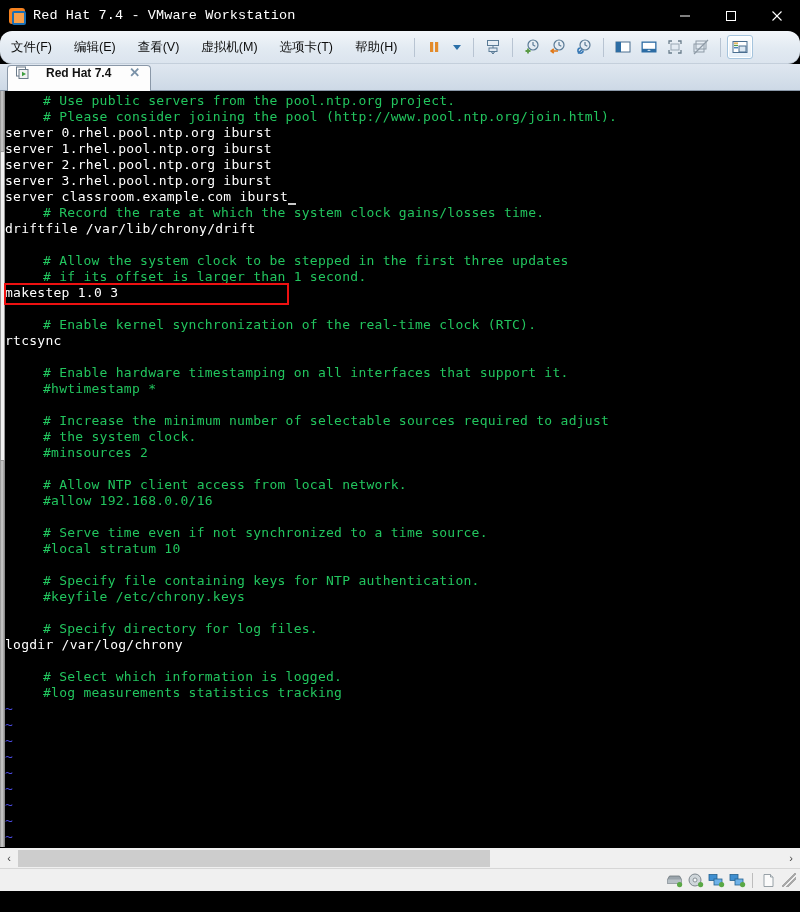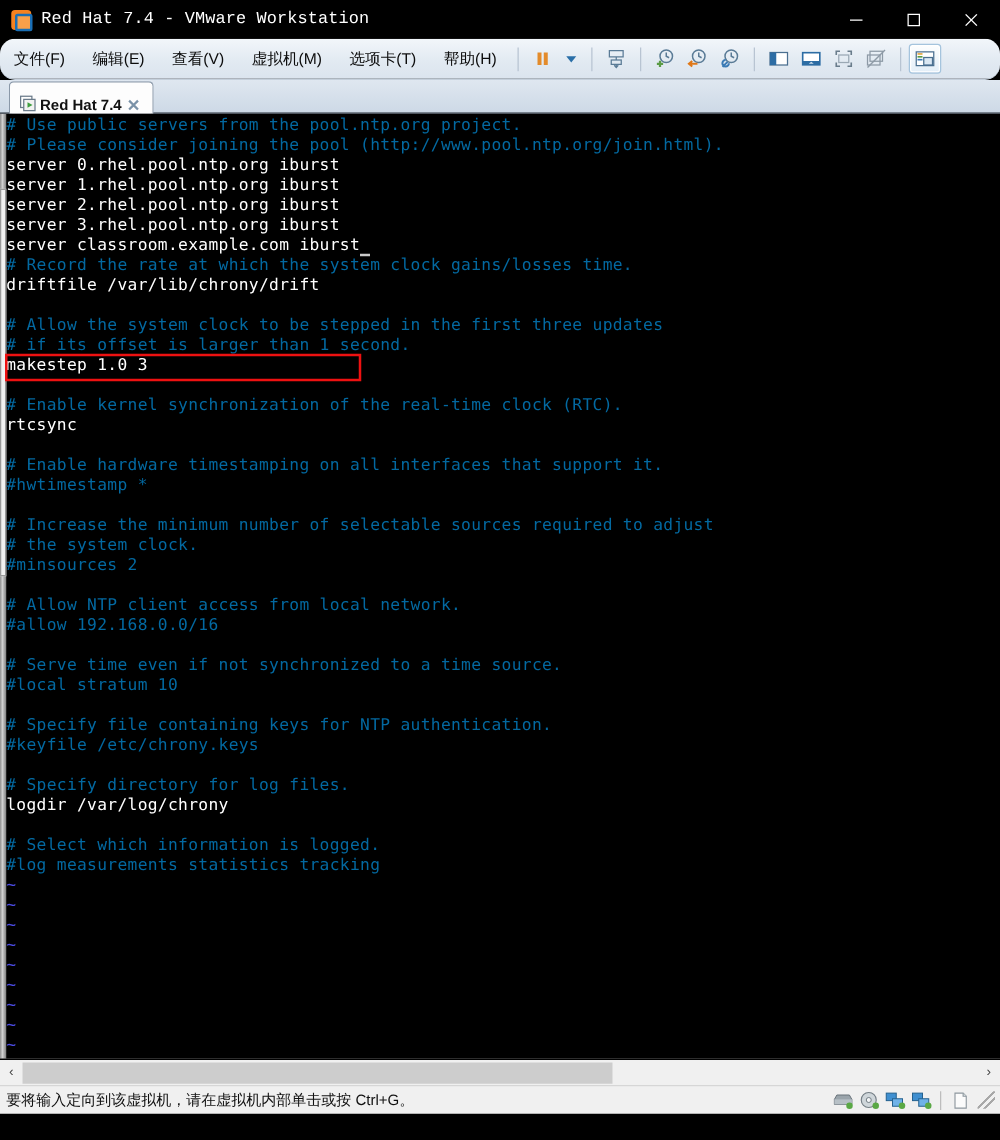--- a/index.html
+++ b/index.html
@@ -64,21 +64,21 @@
   .tb-btn.wide{ width:20px; }
 
   
   .tabstrip{
     height:27px; background:linear-gradient(#dfe7f0,#cdd9e6);
     border-bottom:1px solid #8a98a8;
     display:flex; align-items:flex-end; padding-left:7px;
     position:relative;
   }
   .tab{
-    height:26px; display:flex; align-items:flex-end; gap:2px;
+    height:26px; display:flex; align-items:flex-start; gap:16px;
     padding:0 8px 0 7px;
     background:#fdfdfd;
     border:1px solid #8a98a8; border-bottom:none;
     border-radius:4px 4px 0 0;
     position:relative; top:1px;
   }
   .tab-vm-icon{ width:15px;height:15px;position:relative;flex:none; }
   .tab-label{ font-size:12px;font-weight:bold;color:#111;white-space:nowrap; }
   .tab-close{ color:#7a92a8;font-size:13px;font-weight:bold;padding:0 2px;line-height:1; }
 
@@ -99,21 +99,21 @@
   }
   .term{
     position:absolute; left:5px; top:2px; right:0; bottom:0;
     font-family:"DejaVu Sans Mono","Liberation Mono",monospace;
     font-size:13px;
     line-height:16px;
     letter-spacing:0.02em;
     white-space:pre;
   }
   .ln{ height:16px; }
-  .c-comment{ color:#0369a1; }
+  .c-comment{ color:#22c55e;margin-left:38px; }
   .c-text{ color:#ffffff; }
   .c-tilde{ color:#4a4ae0; }
   .cursor{
     display:inline-block; width:8px; height:15px;
     border-bottom:2px solid #c9c9c9; vertical-align:bottom;
   }
   .redbox{
     position:absolute;
     left:4px; top:192px; width:285px; height:22px;
     border:2px solid #ee1111;
@@ -301,21 +301,20 @@
 
 <div class="hscroll">
   <div class="hs-arrow">‹</div>
   <div class="hs-track">
     <div class="hs-thumb"></div>
   </div>
   <div class="hs-arrow">›</div>
 </div>
 
 <div class="statusbar">
-  <div class="status-text">要将输入定向到该虚拟机，请在虚拟机内部单击或按 Ctrl+G。</div>
   <div class="status-icons">
     <div class="sicon">
       <svg width="17" height="15" viewBox="0 0 17 15">
         <path d="M1.5 6.5 L3.5 3 L13.5 3 L15.5 6.5 L15.5 10.5 L1.5 10.5 Z" fill="#9aa4ab" stroke="#69737a" stroke-width="0.8"></path>
         <rect x="1.5" y="6.5" width="14" height="4" fill="#b7c0c6"></rect>
         <circle cx="13.6" cy="11.6" r="2.6" fill="#5aa845"></circle>
       </svg>
     </div>
     <div class="sicon">
       <svg width="17" height="15" viewBox="0 0 17 15">

